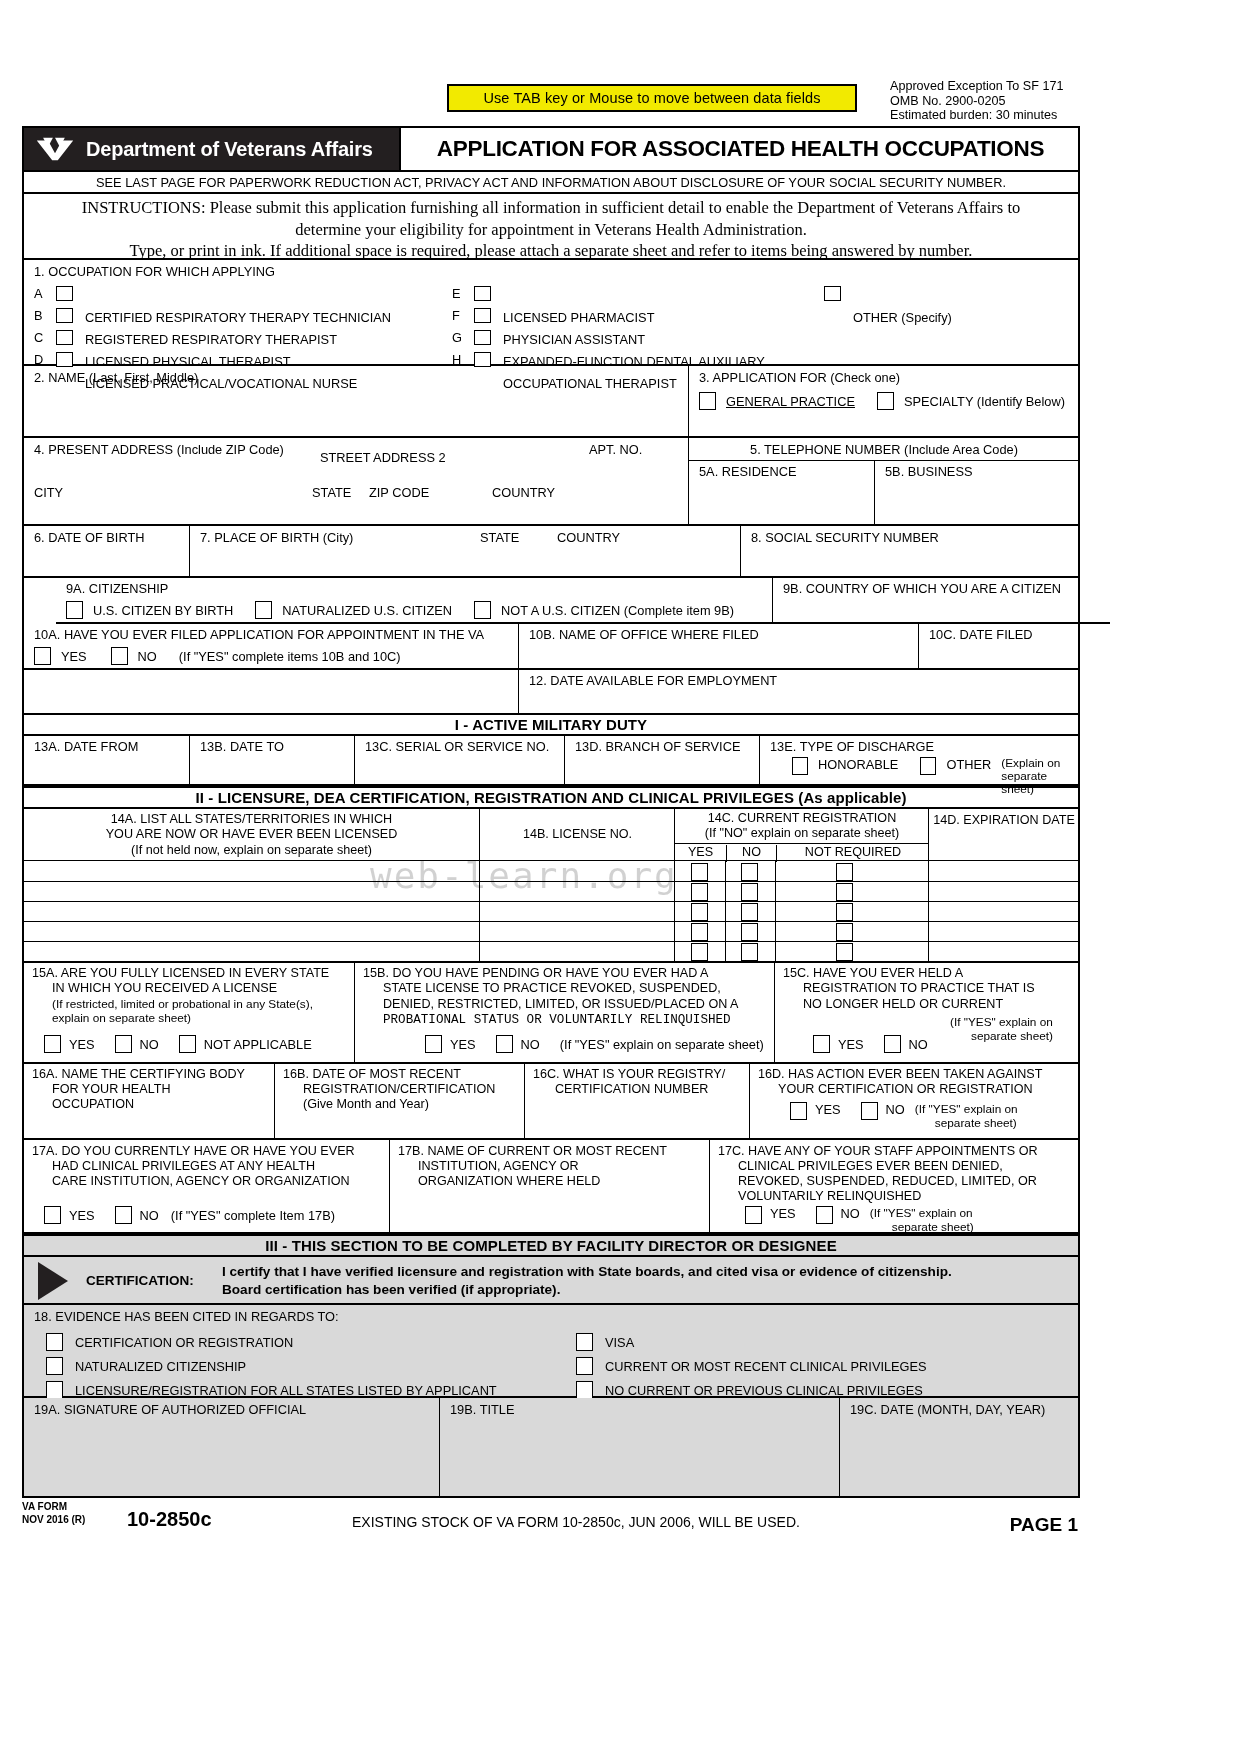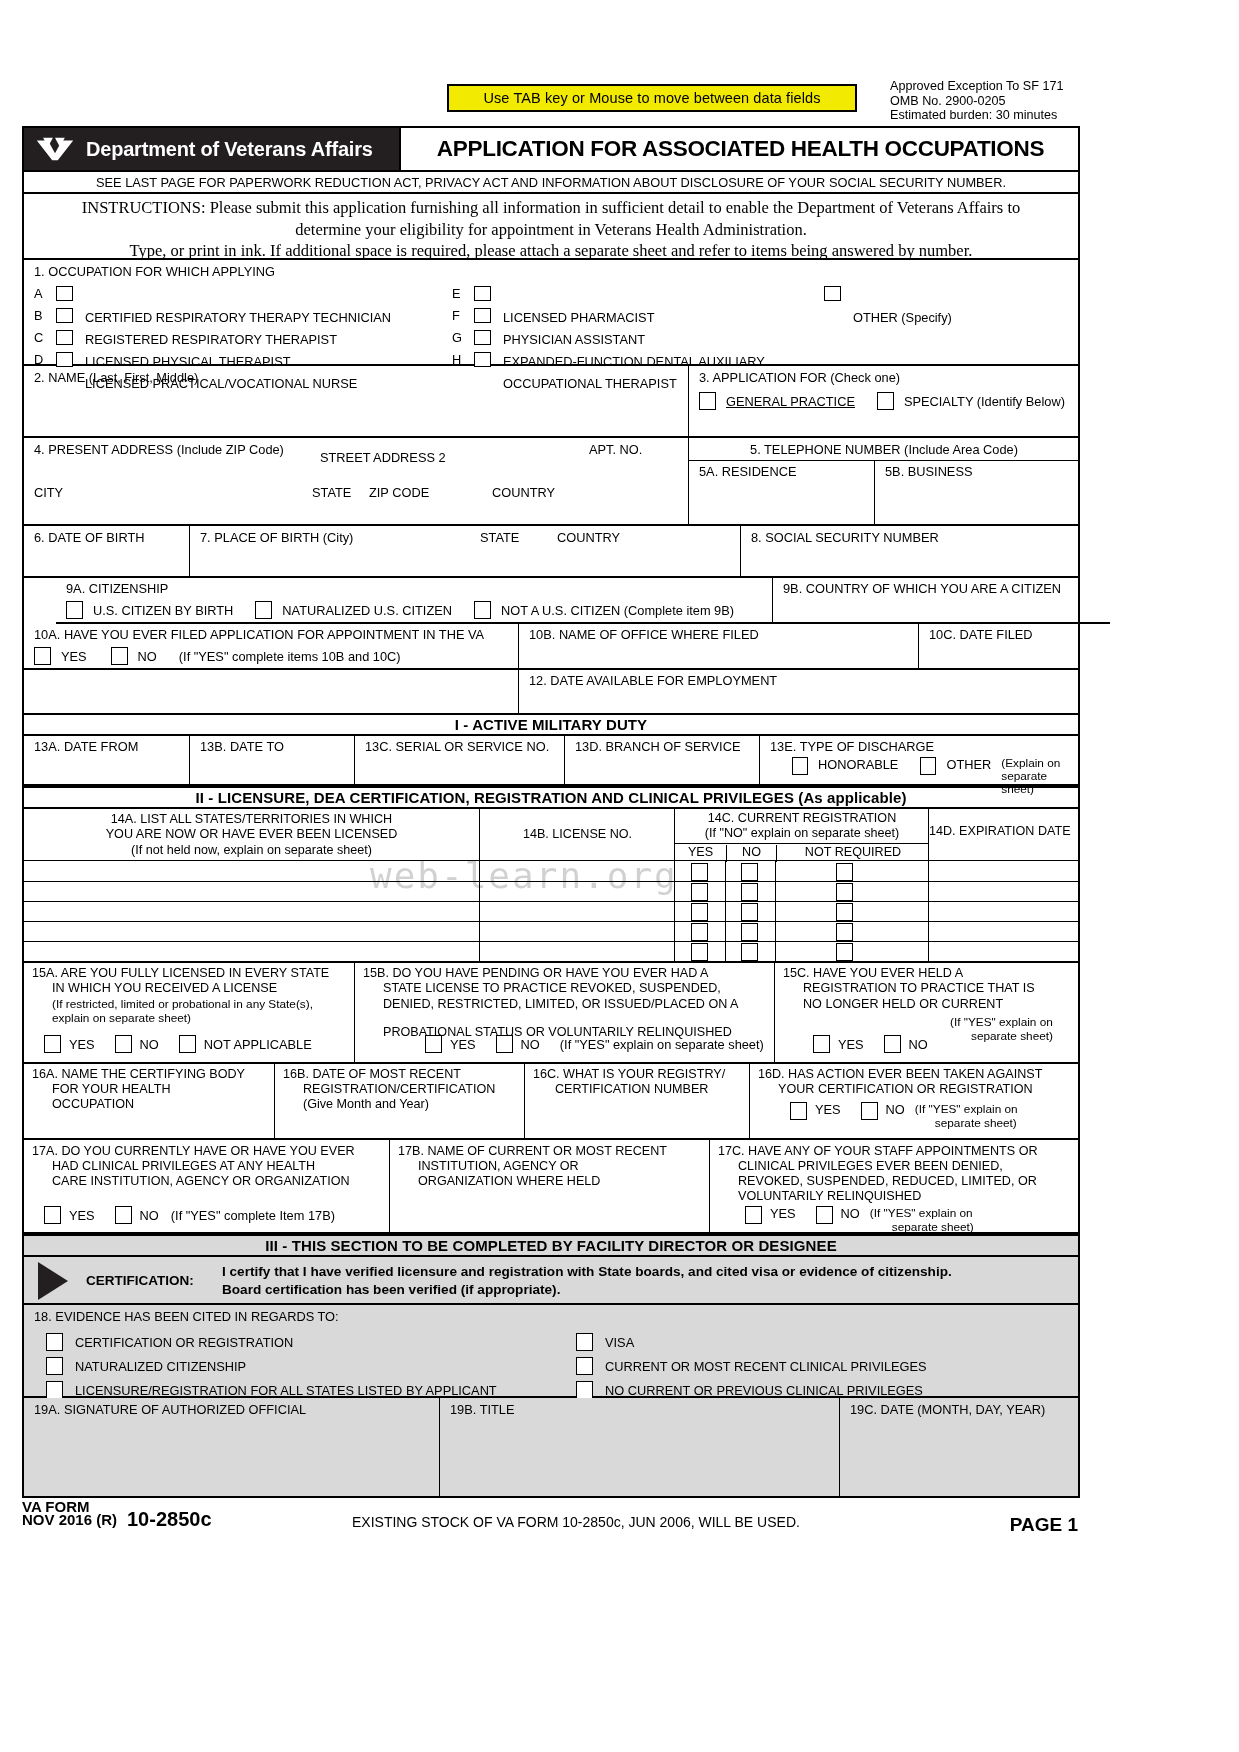--- a/index.html
+++ b/index.html
@@ -103,21 +103,21 @@
     letter-spacing: 2px; white-space: nowrap;
     pointer-events: none;
   }
 
   
   .footer {
     position: absolute; left: 22px; top: 1500px; width: 1058px; height: 40px;
     font-size: 13px;
   }
   .ffleft { position: absolute; left: 0; top: 0; }
-  .ffform { font-size: 15px; font-weight: bold; line-height: 13px; }
+  .ffform { font-size: 10px; font-weight: bold; line-height: 13px; }
   .ffnum { font-size: 20px; font-weight: bold; }
   .ffcenter { position: absolute; left: 330px; top: 14px; font-size: 14px; }
   .ffright { position: absolute; right: 2px; top: 14px; font-size: 19px; font-weight: bold; }
 
   .cert-arrow {
     width: 0; height: 0;
     border-top: 19px solid transparent;
     border-bottom: 19px solid transparent;
     border-left: 30px solid #231f20;
   }
@@ -347,21 +347,21 @@
       <div class="cell vline" style="left:650px;width:254px;">
         <div class="lbl-c" style="position:absolute;left:0;top:2px;width:254px;text-align:center;">14C. CURRENT REGISTRATION</div>
         <div class="lbl-c" style="position:absolute;left:0;top:17px;width:254px;text-align:center;">(If "NO" explain on separate sheet)</div>
         <div style="position:absolute;left:0;top:34px;width:254px;height:18px;border-top:1.5px solid #000;">
           <div class="lbl-c" style="position:absolute;left:0;top:1px;width:51px;text-align:center;">YES</div>
           <div class="lbl-c" style="position:absolute;left:51px;top:1px;width:50px;text-align:center;border-left:1.5px solid #000;height:17px;">NO</div>
           <div class="lbl-c" style="position:absolute;left:101px;top:1px;width:153px;text-align:center;border-left:1.5px solid #000;height:17px;">NOT REQUIRED</div>
         </div>
       </div>
       <div class="cell vline" style="left:904px;width:150px;">
-        <div class="lbl-c" style="position:absolute;left:0;top:15px;width:150px;">14D. EXPIRATION DATE</div>
+        <div class="lbl-c" style="position:absolute;left:0;top:4px;width:150px;text-align:center;">14D. EXPIRATION DATE</div>
       </div>
     </div>
 
     <div class="r" style="top:733px;height:100px;">
 
       <div style="position:absolute;left:0;top:20px;width:1054px;border-top:1.5px solid #000;"></div>
       <div style="position:absolute;left:0;top:40px;width:1054px;border-top:1.5px solid #000;"></div>
       <div style="position:absolute;left:0;top:60px;width:1054px;border-top:1.5px solid #000;"></div>
       <div style="position:absolute;left:0;top:80px;width:1054px;border-top:1.5px solid #000;"></div>
 
@@ -410,21 +410,21 @@
           <span class="cb cb-tall" style="margin-left:20px;"></span>
           <span class="lbl" style="margin-left:8px;">NO</span>
           <span class="cb cb-tall" style="margin-left:20px;"></span>
           <span class="lbl" style="margin-left:8px;">NOT APPLICABLE</span>
         </div>
       </div>
       <div class="cell vline" style="left:330px;width:420px;">
         <div class="lbl-c" style="position:absolute;left:8px;top:3px;">15B. DO YOU HAVE PENDING OR HAVE YOU EVER HAD A</div>
         <div class="lbl-c" style="position:absolute;left:28px;top:18px;">STATE LICENSE TO PRACTICE REVOKED, SUSPENDED,</div>
         <div class="lbl-c" style="position:absolute;left:28px;top:34px;">DENIED, RESTRICTED, LIMITED, OR ISSUED/PLACED ON A</div>
-        <div class="lbl-c" style="position:absolute;left:28px;top:62px;">PROBATIONAL STATUS OR VOLUNTARILY RELINQUISHED</div>
+        <div class="lbl-c" style="position:absolute;left:28px;top:50px;font-family:Liberation Mono, monospace;">PROBATIONAL STATUS OR VOLUNTARILY RELINQUISHED</div>
         <div style="position:absolute;left:70px;top:72px;display:flex;align-items:center;">
           <span class="cb cb-tall"></span>
           <span class="lbl" style="margin-left:8px;">YES</span>
           <span class="cb cb-tall" style="margin-left:20px;"></span>
           <span class="lbl" style="margin-left:8px;">NO</span>
           <span class="lbl" style="margin-left:20px;">(If "YES" explain on separate sheet)</span>
         </div>
       </div>
       <div class="cell vline" style="left:750px;width:304px;">
         <div class="lbl-c" style="position:absolute;left:8px;top:3px;">15C. HAVE YOU EVER HELD A</div>

